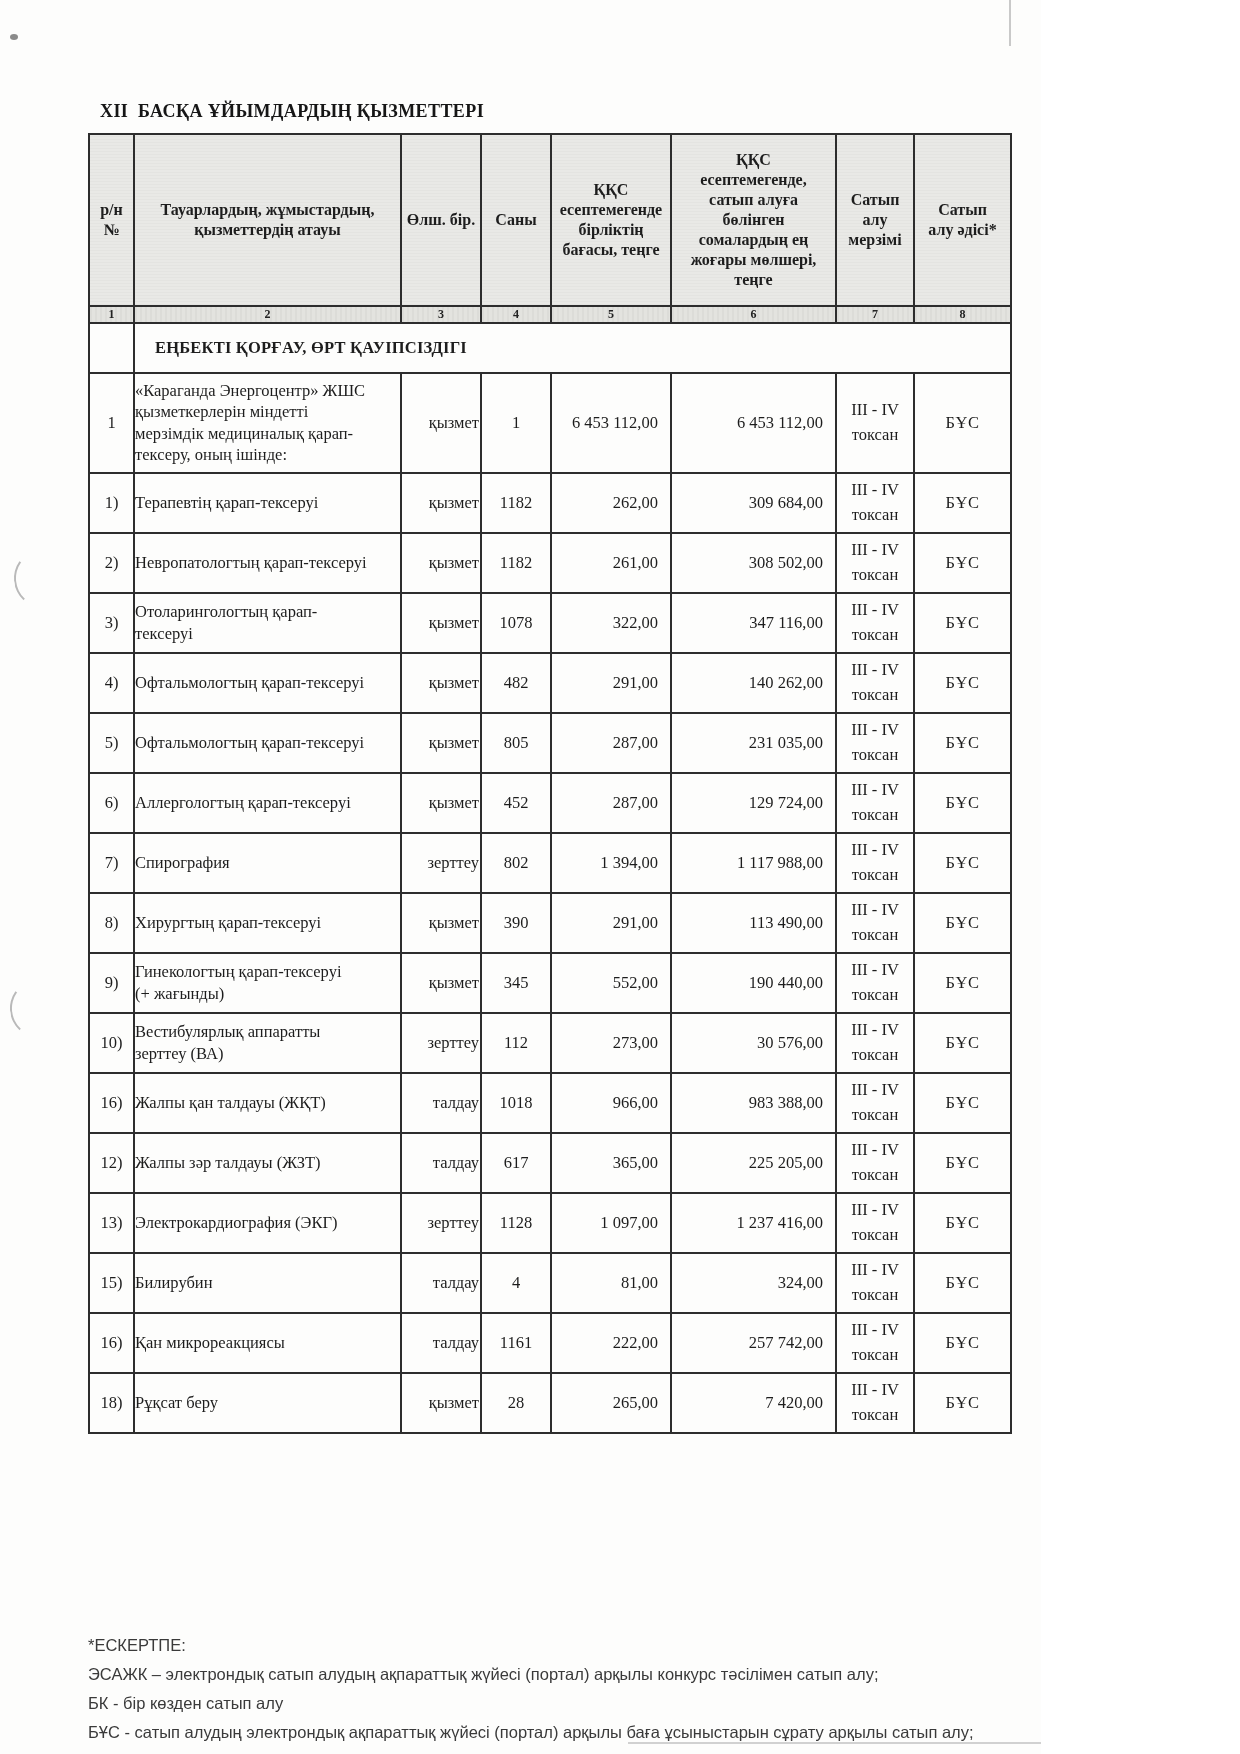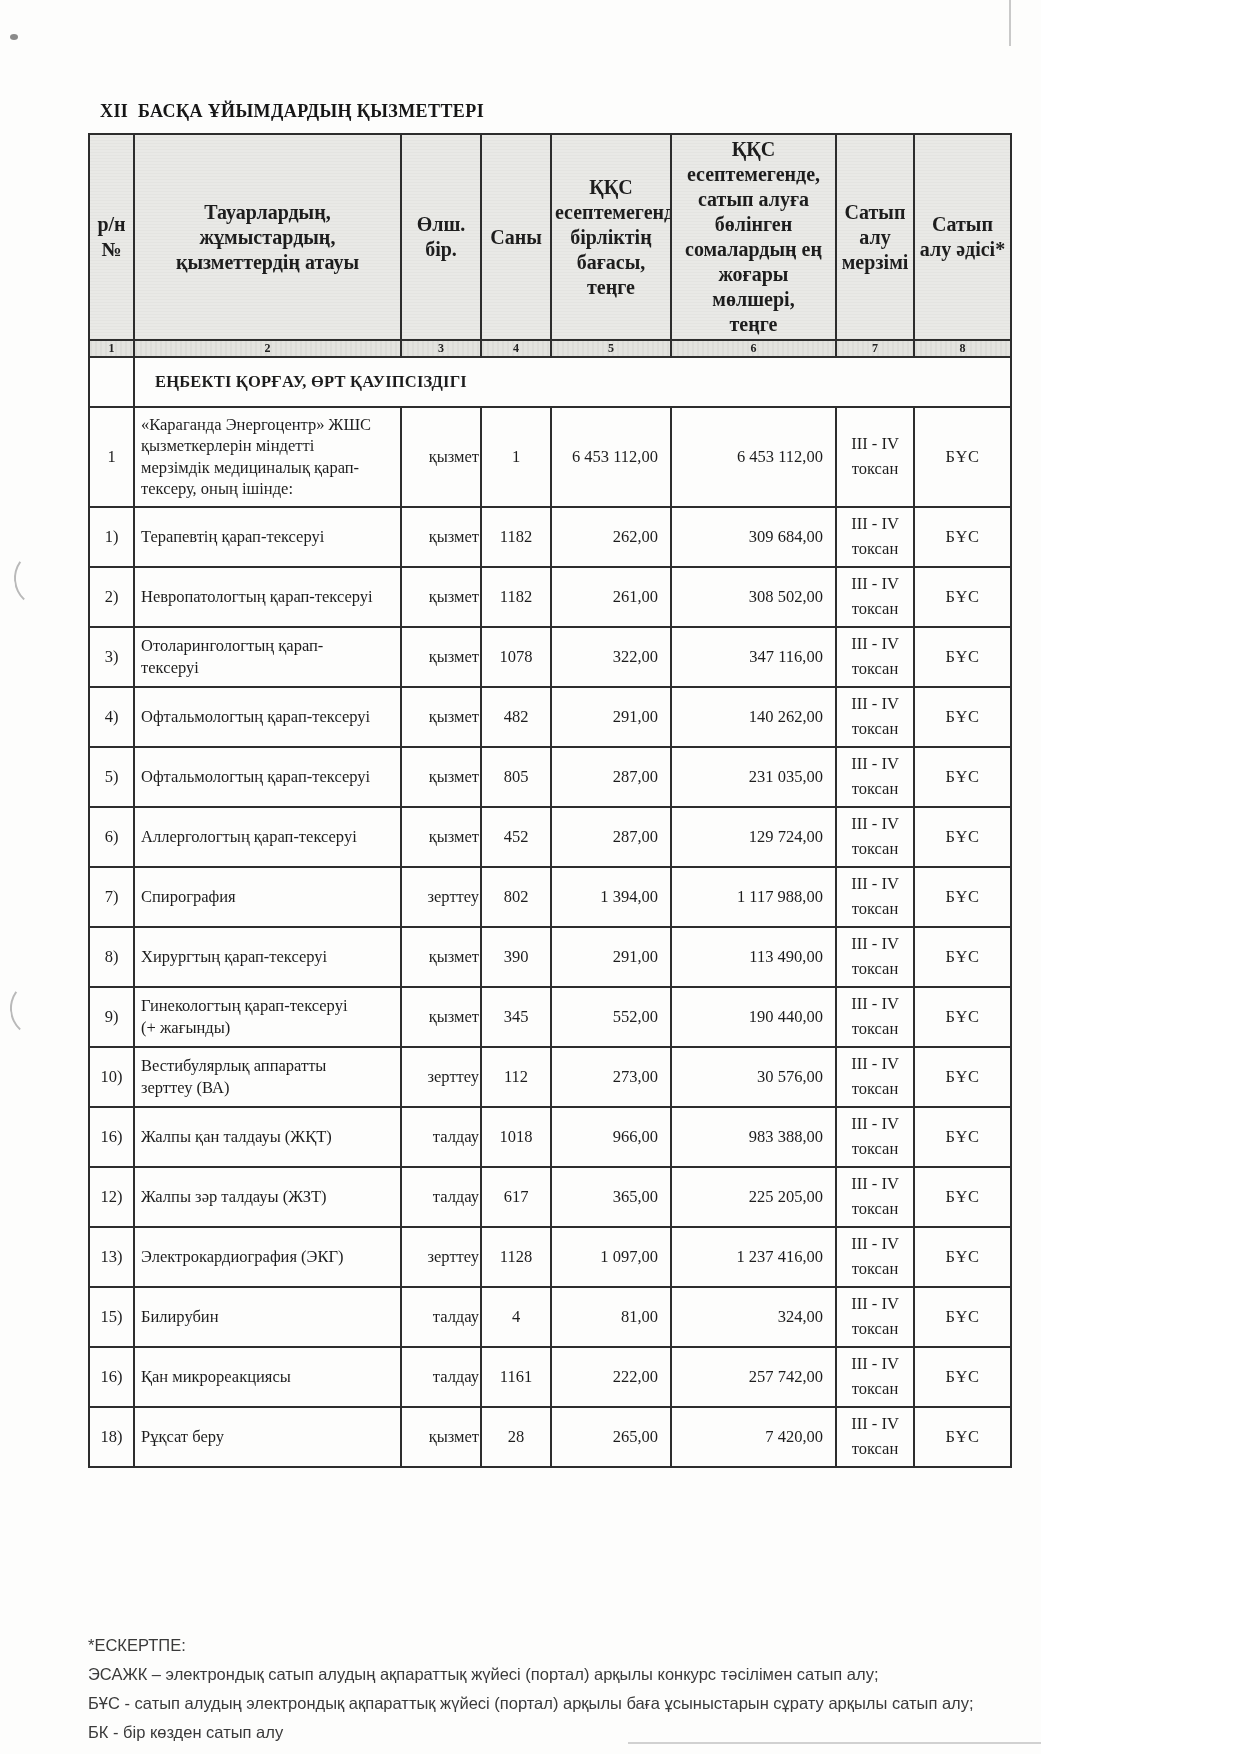--- a/index.html
+++ b/index.html
@@ -34,38 +34,38 @@
   table.main th, table.main td {
     border:2px solid #2d2d2d;
     font-family:"Liberation Serif", serif;
     overflow:hidden;
   }
   col.c1{width:45px} col.c2{width:267px} col.c3{width:80px} col.c4{width:70px}
   col.c5{width:120px} col.c6{width:165px} col.c7{width:78px} col.c8{width:97px}
 
   tr.head-row th {
     height:166px; vertical-align:middle; text-align:center;
-    font-size:20px; font-weight:bold; line-height:1.25; padding:2px 3px;
+    font-size:16px; font-weight:bold; line-height:1.25; padding:2px 3px;
     background:#e9e9e6;
     background-image:repeating-linear-gradient(0deg, rgba(0,0,0,0.025) 0 1px, transparent 1px 3px);
     white-space:pre-line;
   }
   tr.num-row td {
     height:15px; padding:0; text-align:center;
     font-size:12px; font-weight:bold; color:#222;
     background:#e3e3df;
     background-image:repeating-linear-gradient(90deg, rgba(0,0,0,0.03) 0 2px, transparent 2px 5px);
   }
   tr.section-row td {
     height:27px; font-size:17.5px; font-weight:bold; padding:1px 20px;
     letter-spacing:.2px; background:#fcfcfb;
   }
   tbody.rows td { height:46px; font-size:16.5px; background:#fdfdfc; }
   td.c-num   { text-align:center; }
-  td.c-name  { text-align:left; padding:6px 6px; line-height:1.3; white-space:pre-line; }
+  td.c-name  { text-align:left; padding:6px 0; line-height:1.3; white-space:pre-line; }
   td.c-unit  { text-align:right;margin-left:28px; }
   td.c-qty   { text-align:center; }
   td.c-price { text-align:right; padding-right:12px; }
   td.c-sum   { text-align:right; padding-right:12px; }
   td.c-term  { text-align:center; white-space:pre-line; line-height:1.5; font-size:16px; }
   td.c-method{ text-align:center; letter-spacing:.5px; }
 
   
   .footnotes {
     position:absolute; left:88px; top:1636px; width:1060px;
@@ -353,17 +353,17 @@
       <td class="c-term">III - IV
 токсан</td>
       <td class="c-method">БҰС</td>
     </tr>
   </tbody>
   </table>
 
   <div class="footnotes">
     <p>*ЕСКЕРТПЕ:</p>
     <p>ЭСАЖК – электрондық сатып алудың ақпараттық жүйесі (портал) арқылы конкурс тәсілімен сатып алу;</p>
+    <p>БК - бір көзден сатып алу</p>
     <p>БҰС - сатып алудың электрондық ақпараттық жүйесі (портал) арқылы баға ұсыныстарын сұрату арқылы сатып алу;</p>
-    <p>БК - бір көзден сатып алу</p>
   </div>
 
 </div>
 
 </body></html>

